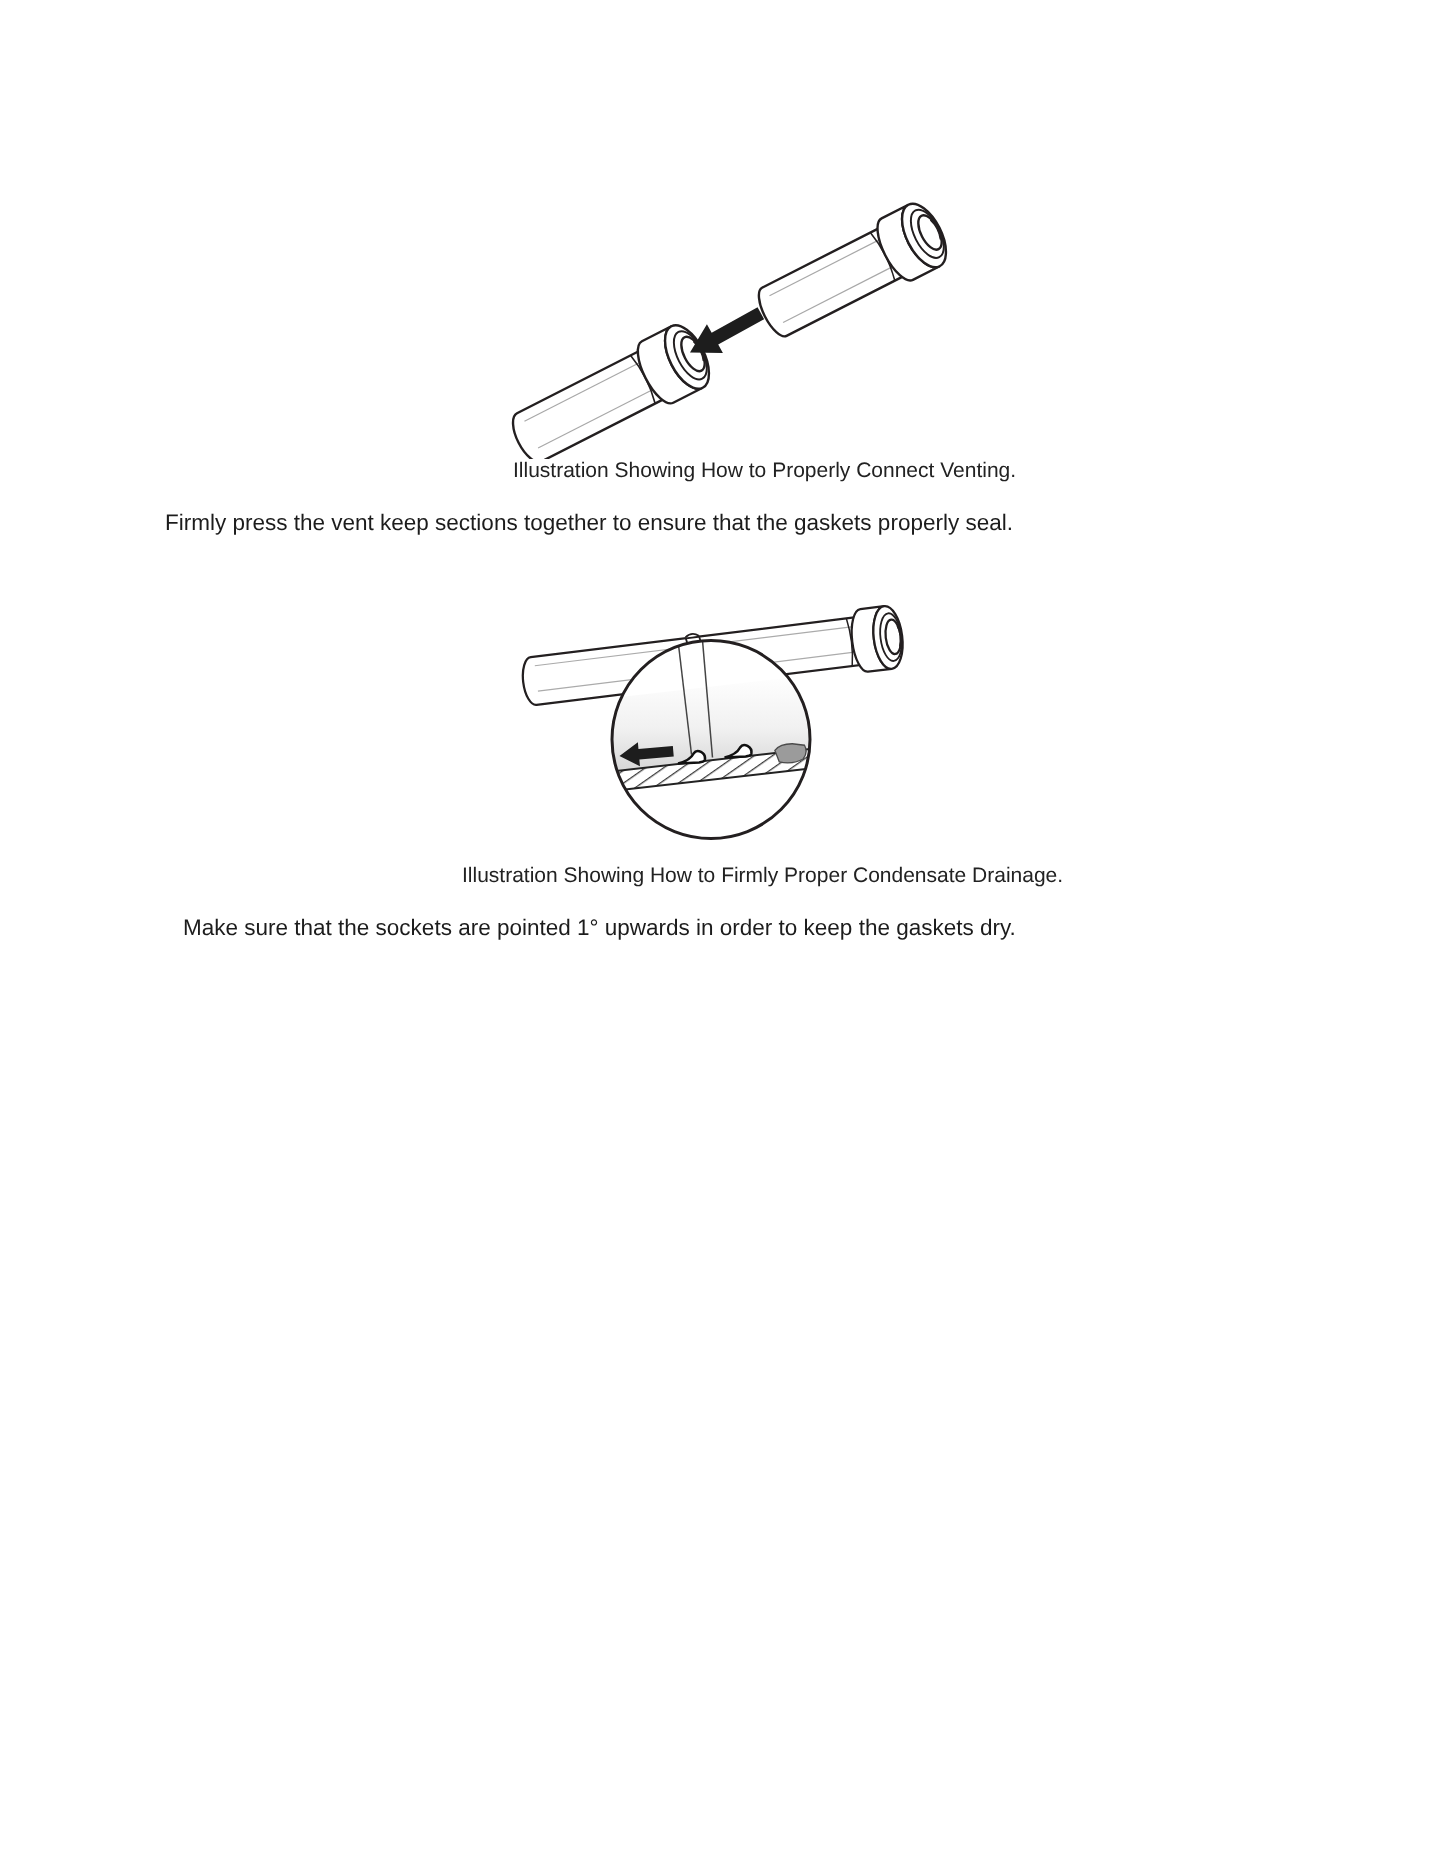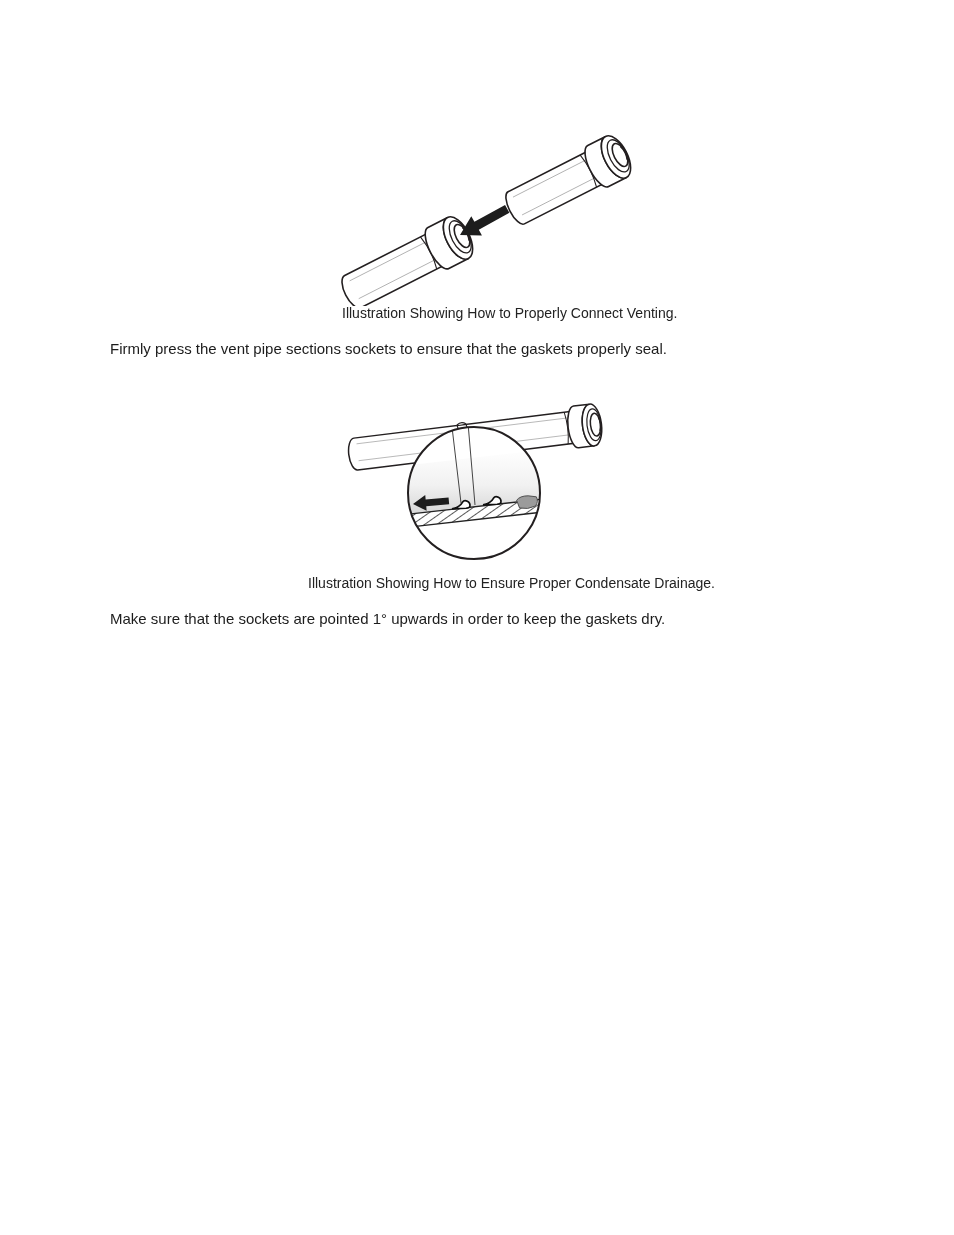--- a/index.html
+++ b/index.html
@@ -49,21 +49,21 @@
       </g>
 
       <g transform="translate(125,107) rotate(151)">
         <polygon points="0,0 -19,11 -19,4.5 -54,4.5 -54,-4.5 -19,-4.5 -19,-11" fill="#1d1d1d" stroke="none"></polygon>
       </g>
     </svg>
   </div>
 
   <div class="abs caption" style="left:342px;top:305px;">Illustration Showing How to Properly Connect Venting.</div>
 
-  <div class="abs body-text" style="left:110px;top:339px;">Firmly press the vent pipe sections sockets to ensure that the gaskets properly seal.</div>
+  <div class="abs body-text" style="left:110px;top:339px;">Firmly press the vent keep sections together to ensure that the gaskets properly seal.</div>
 
   <div class="abs" style="left:330px;top:385px;width:290px;height:180px;">
     <svg width="290" height="180" viewBox="0 0 290 180">
       <defs>
         <linearGradient id="wallShade" x1="0" y1="0" x2="0" y2="1">
           <stop offset="0" stop-color="#ffffff"></stop>
           <stop offset="0.55" stop-color="#f1f1f1"></stop>
           <stop offset="1" stop-color="#d6d6d6"></stop>
         </linearGradient>
         <pattern id="hatch" width="7" height="7" patternUnits="userSpaceOnUse" patternTransform="rotate(55)">
@@ -112,17 +112,17 @@
         </g>
         <g transform="translate(197,118) rotate(-7)">
           <path d="M -10,-4 Q -6,-8 2,-7 L 10,-5 Q 12,0 8,4 Q 0,7 -8,4 Z" fill="#9b9b9b" stroke="#4a4a4a" stroke-width="0.9"></path>
         </g>
       </g>
 
       <circle cx="144" cy="108" r="66" fill="none" stroke="#231f20" stroke-width="2"></circle>
     </svg>
   </div>
 
-  <div class="abs caption" style="left:308px;top:575px;">Illustration Showing How to Ensure Proper Condensate Drainage.</div>
+  <div class="abs caption" style="left:308px;top:575px;">Illustration Showing How to Firmly Proper Condensate Drainage.</div>
 
-  <div class="abs body-text" style="left:110px;top:609px;">Make sure that the sockets are pointed 1° upwards in order to keep the gaskets dry.</div>
+  <div class="abs body-text" style="left:122px;top:609px;">Make sure that the sockets are pointed 1° upwards in order to keep the gaskets dry.</div>
 
 </div>
 
 </body></html>

